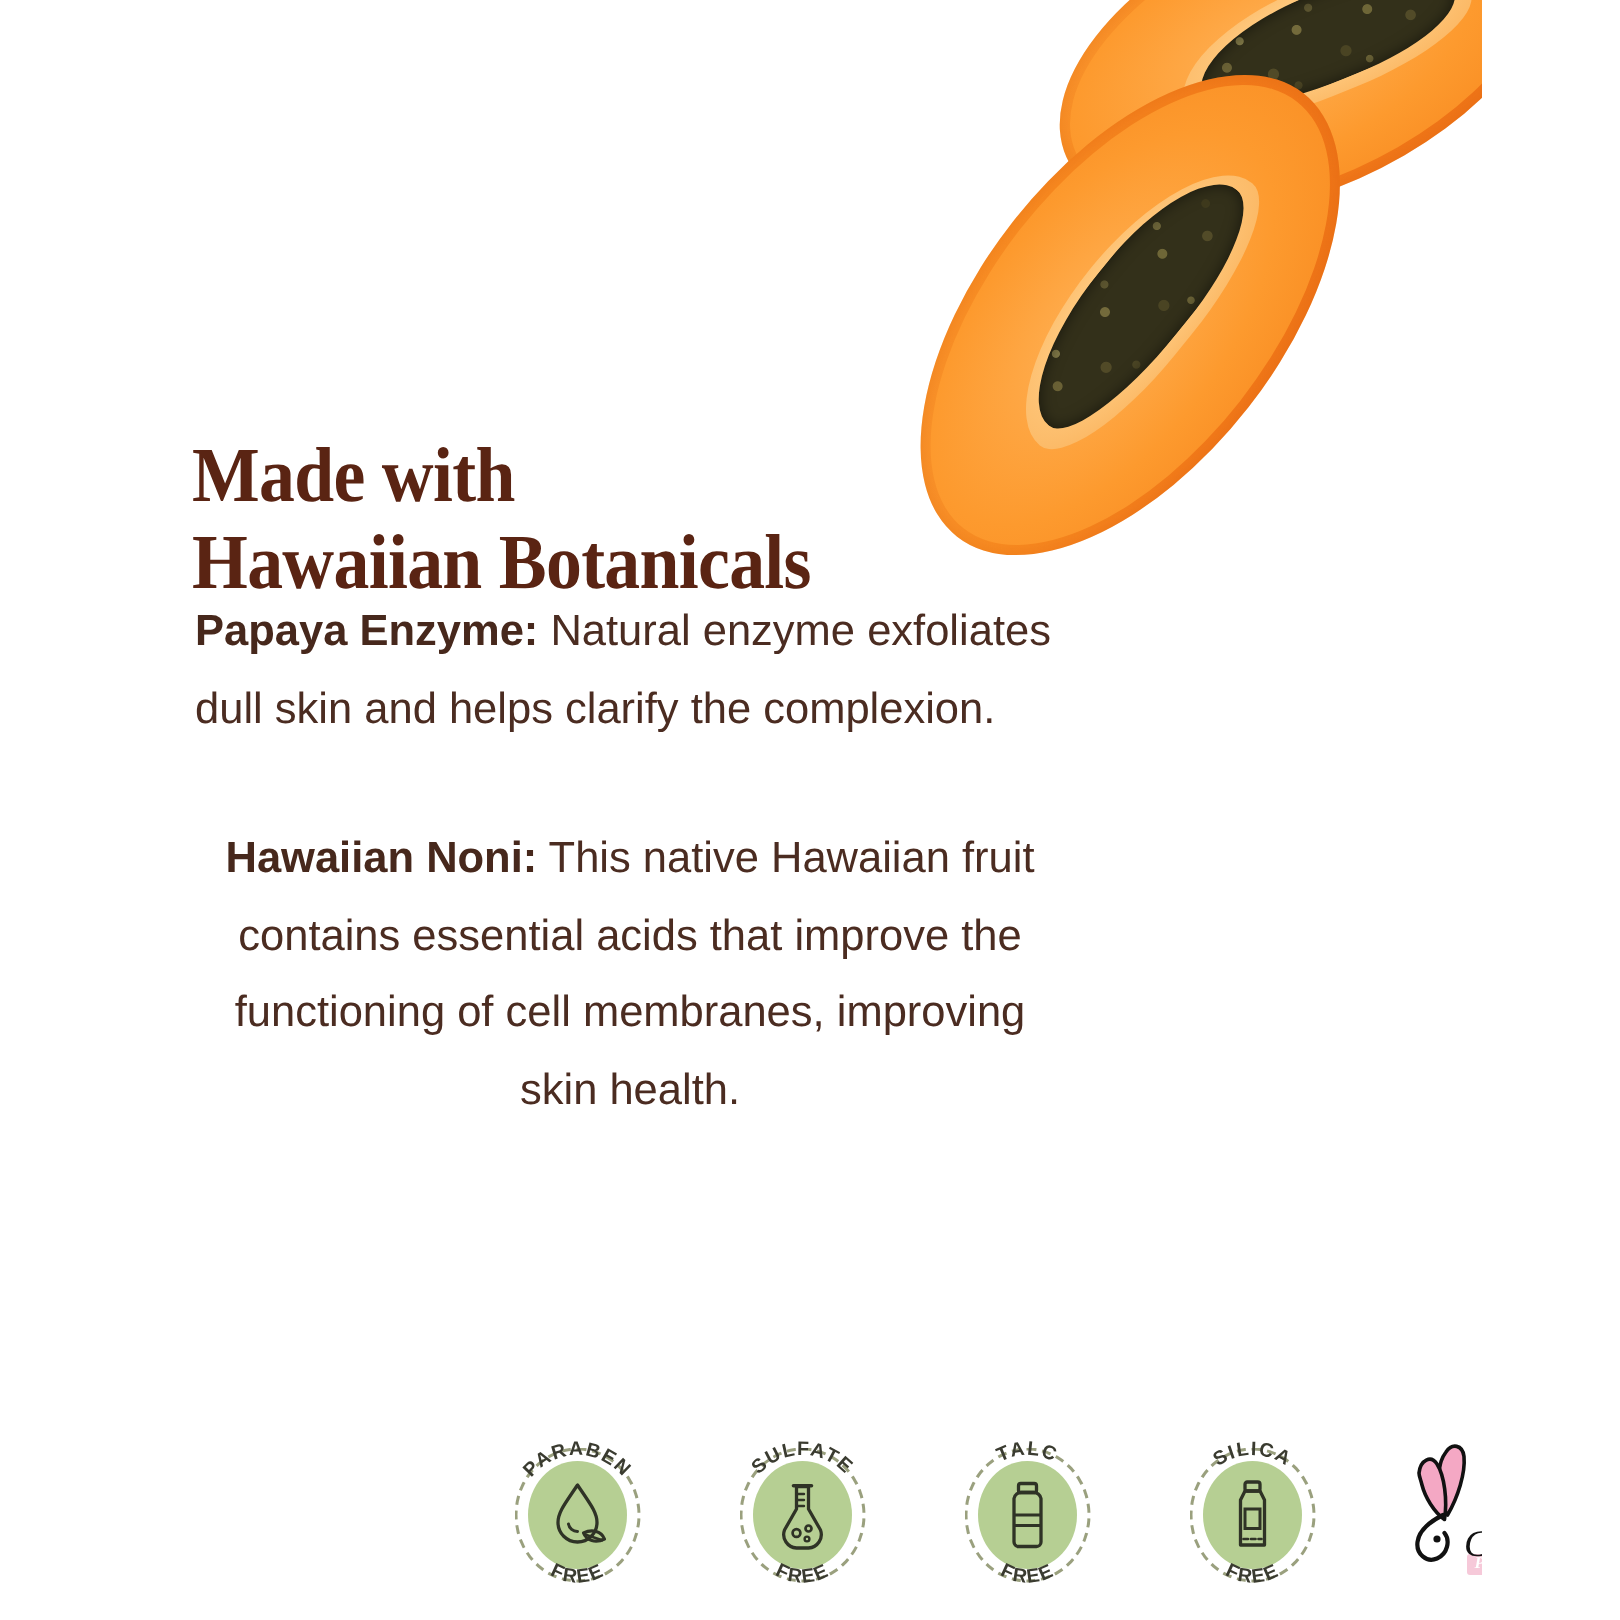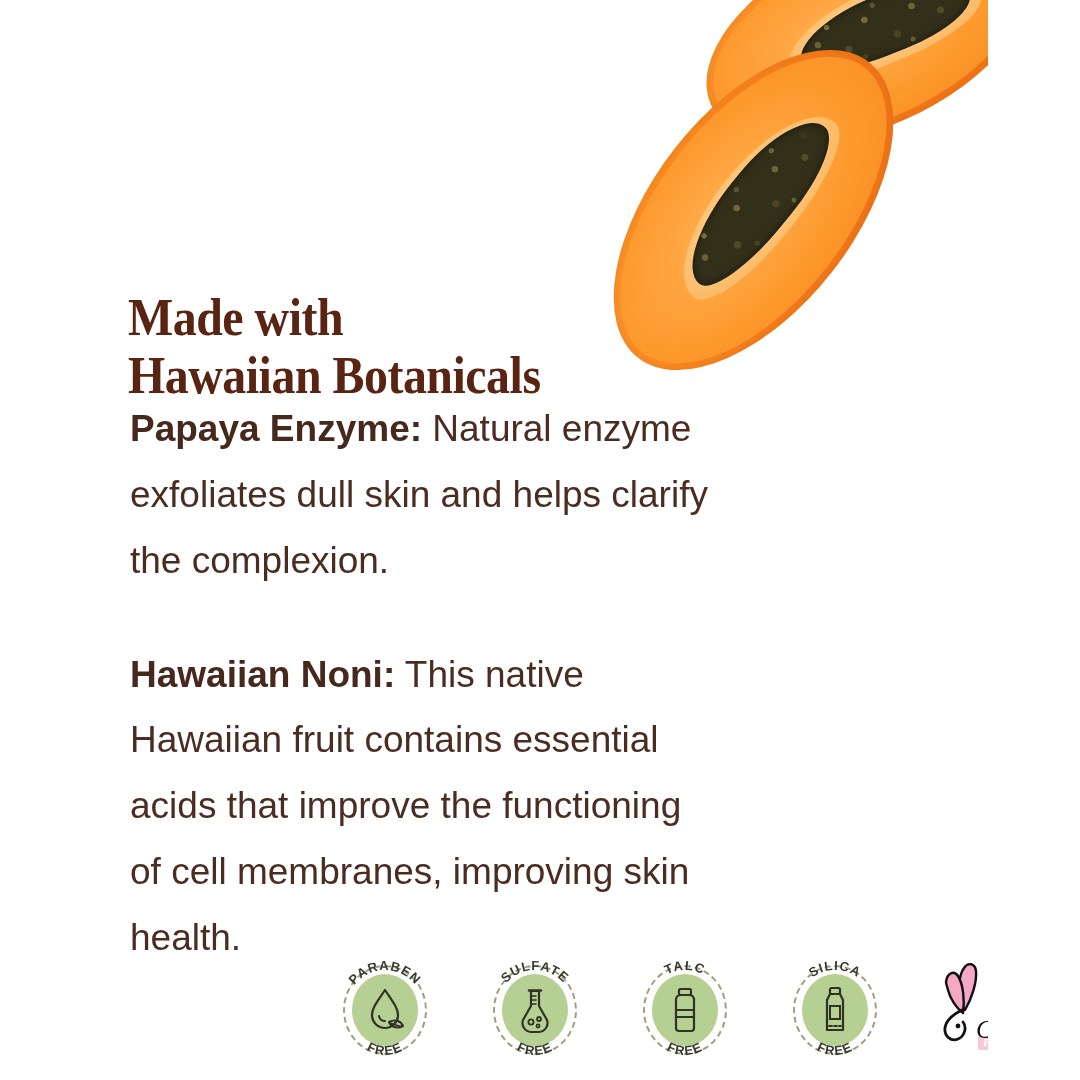--- a/index.html
+++ b/index.html
@@ -112,26 +112,26 @@
     transform-origin: left center;
   }
   .headline .hl-line { display: block; white-space: nowrap; }
 
   .body-copy {
     position: absolute;
     left: 130px;
     top: 396px;
     width: 580px;
     color: #4b2c21;
-    font-size: 37px;
+    font-size: 29px;
     line-height: 1.78;
     font-weight: 400;
   }
   .para { margin: 0; }
-  .para + .para { margin-top: 48px; }
+  .para + .para { margin-top: 48px; text-align: center; }
   .lead { font-weight: bold; color: #47281c; }
 
   
   .badge-row {
     position: absolute;
     left: 330px;
     top: 950px;
     width: 640px;
     height: 120px;
     display: flex;

